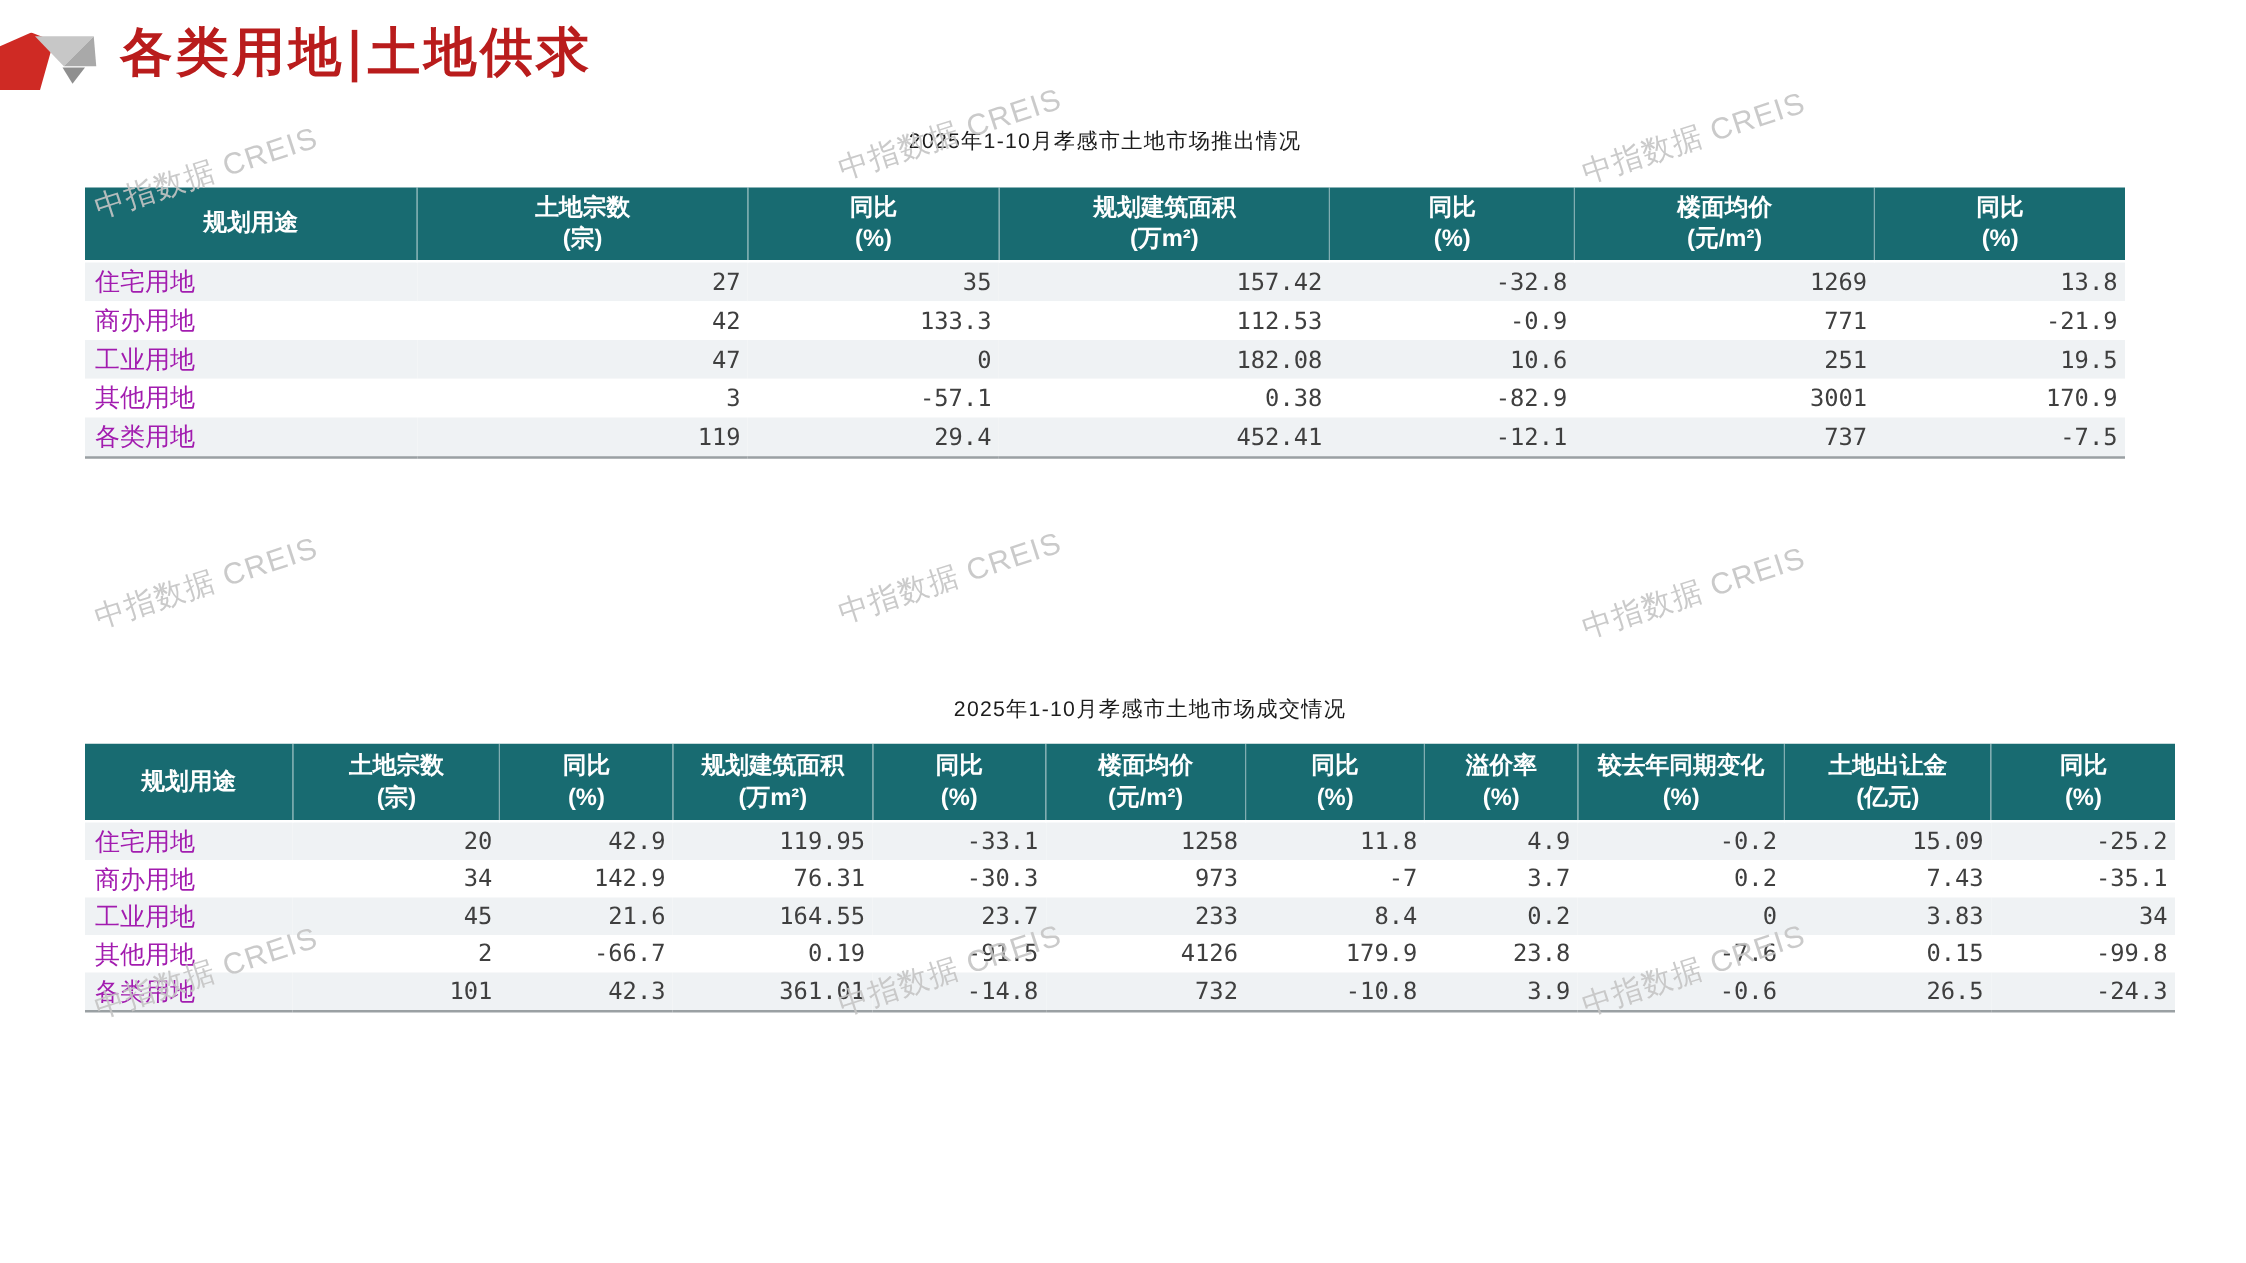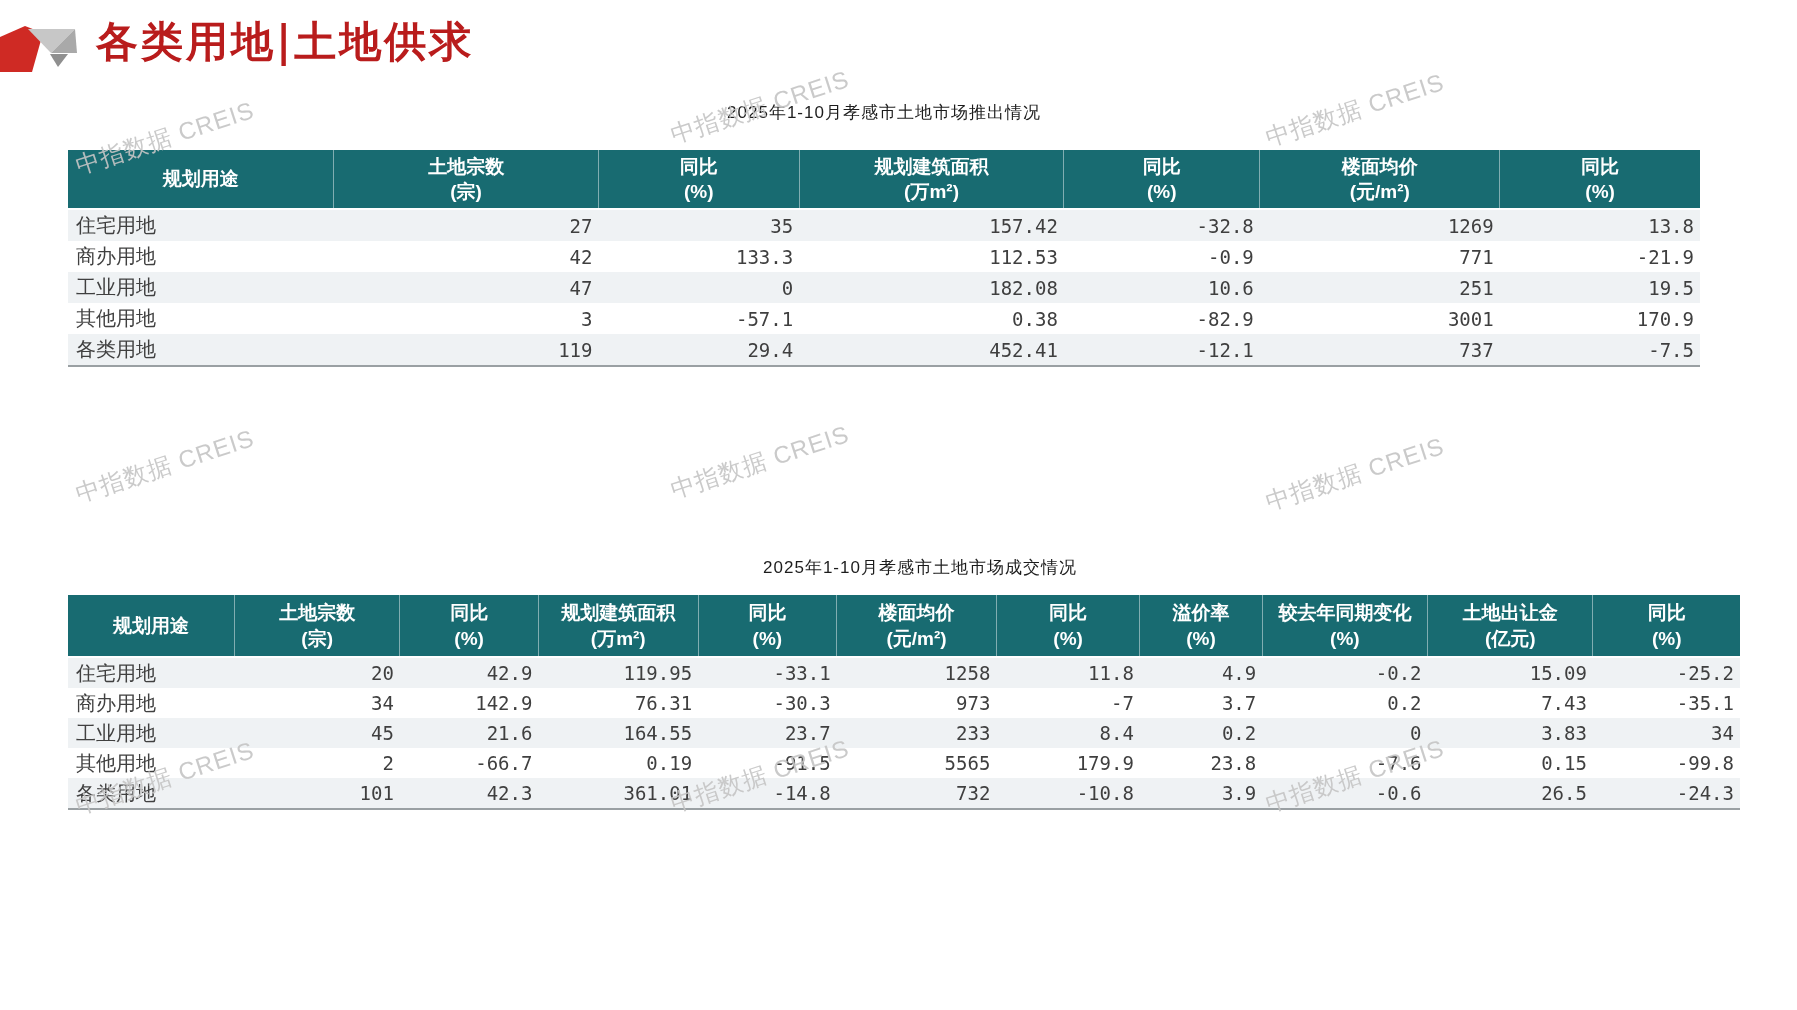--- a/index.html
+++ b/index.html
@@ -43,21 +43,21 @@
   #table1 thead th{height:52px;}
   #table2 thead th{height:55px;}
   .h-unit{font-weight:700;}
   tbody tr:nth-child(odd){background:#eff2f4;}
   tbody tr:nth-child(even){background:#ffffff;}
   #table1 tbody td{height:31px;}
   #table2 tbody td{height:30px;}
   tbody td{padding:0 6px;vertical-align:middle;}
   td.label-cell{
     text-align:left;padding-left:8px;
-    font-size:20px;color:#404040;
+    font-size:20px;color:#a21caf;
   }
   td.num-cell{
     text-align:right;
     font-family:"DejaVu Sans Mono",monospace;
     font-size:19px;color:#3f3f3f;
   }
   
   #table1 th:nth-child(1){width:16.35%}
   #table1 th:nth-child(2){width:16.25%}
   #table1 th:nth-child(3){width:12.25%}
@@ -266,21 +266,21 @@
         <td class="num-cell">0</td>
         <td class="num-cell">3.83</td>
         <td class="num-cell">34</td>
       </tr>
       <tr>
         <td class="label-cell">其他用地</td>
         <td class="num-cell">2</td>
         <td class="num-cell">-66.7</td>
         <td class="num-cell">0.19</td>
         <td class="num-cell">-91.5</td>
-        <td class="num-cell">5565</td>
+        <td class="num-cell">4126</td>
         <td class="num-cell">179.9</td>
         <td class="num-cell">23.8</td>
         <td class="num-cell">-7.6</td>
         <td class="num-cell">0.15</td>
         <td class="num-cell">-99.8</td>
       </tr>
       <tr>
         <td class="label-cell">各类用地</td>
         <td class="num-cell">101</td>
         <td class="num-cell">42.3</td>

